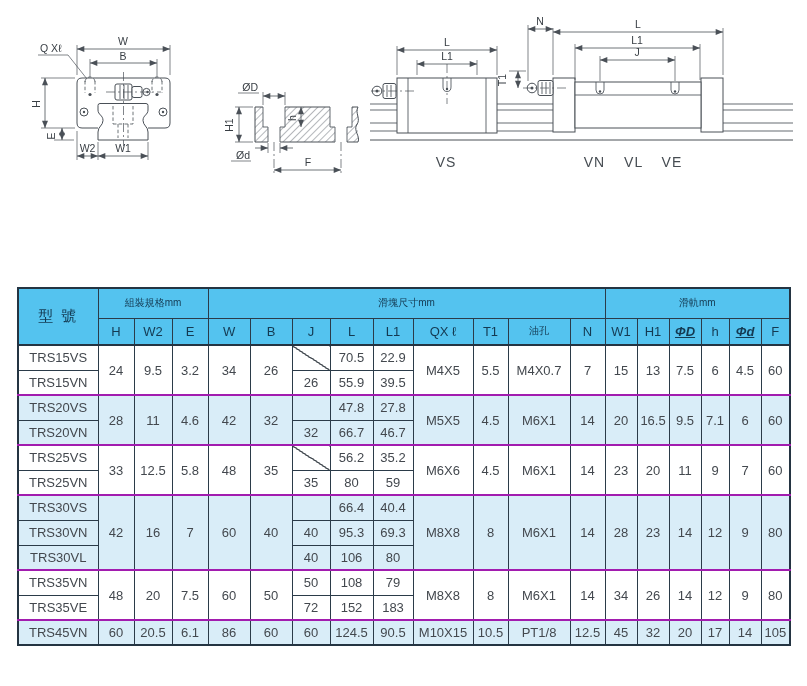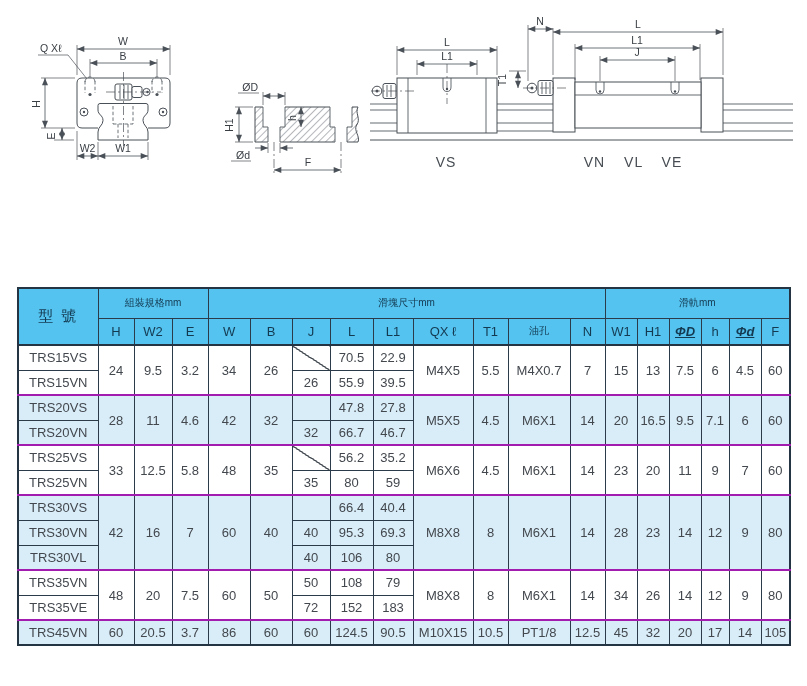--- a/index.html
+++ b/index.html
@@ -455,21 +455,21 @@
       <td>152</td>
       <td>183</td>
     </tr>
   </tbody>
 
   <tbody class="alt">
     <tr>
       <td>TRS45VN</td>
       <td>60</td>
       <td>20.5</td>
-      <td>3.7</td>
+      <td>6.1</td>
       <td>86</td>
       <td>60</td>
       <td>60</td>
       <td>124.5</td>
       <td>90.5</td>
       <td>M10X15</td>
       <td>10.5</td>
       <td>PT1/8</td>
       <td>12.5</td>
       <td>45</td>

